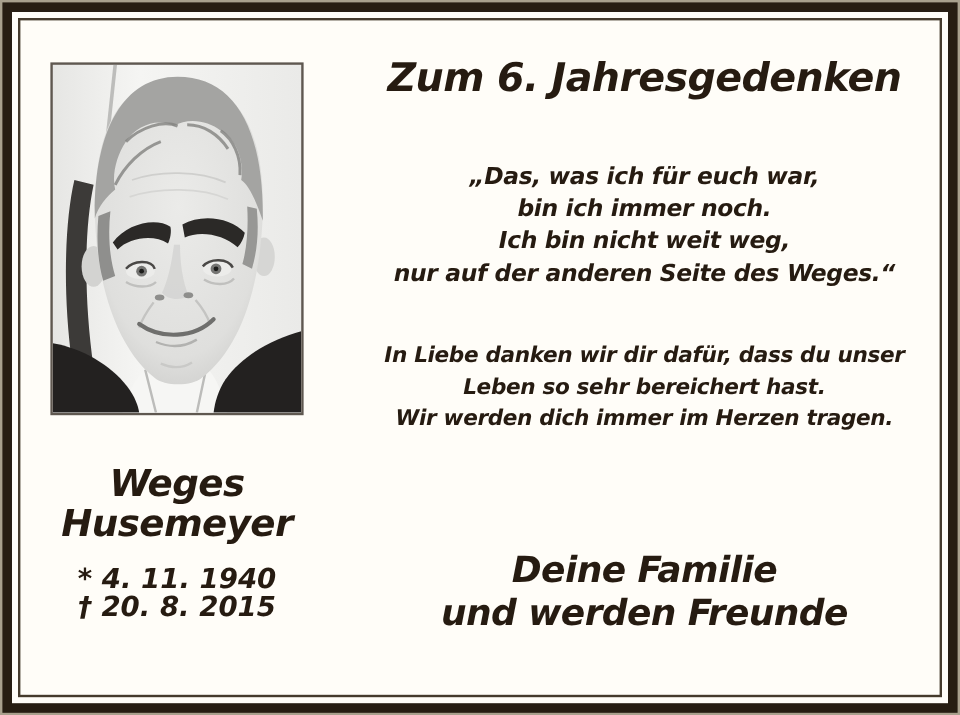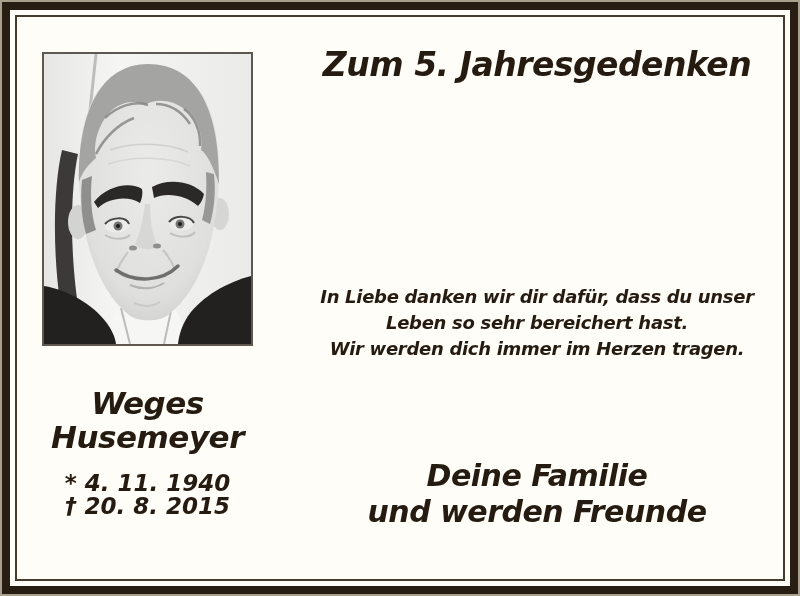--- a/index.html
+++ b/index.html
@@ -129,22 +129,28 @@
 
         <div class="txt name">
           <div>Weges</div>
           <div>Husemeyer</div>
         </div>
         <div class="txt dates">
           <div>* 4. 11. 1940</div>
           <div>† 20. 8. 2015</div>
         </div>
 
-        <div class="txt title">Zum 5. Jahresgedenken</div>
+        <div class="txt title">Zum 6. Jahresgedenken</div>
 
+        <div class="txt quote">
+          <div>„Das, was ich für euch war,</div>
+          <div>bin ich immer noch.</div>
+          <div>Ich bin nicht weit weg,</div>
+          <div>nur auf der anderen Seite des Weges.“</div>
+        </div>
 
         <div class="txt tribute">
           <div>In Liebe danken wir dir dafür, dass du unser</div>
           <div>Leben so sehr bereichert hast.</div>
           <div>Wir werden dich immer im Herzen tragen.</div>
         </div>
 
         <div class="txt closing">
           <div>Deine Familie</div>
           <div>und werden Freunde</div>

